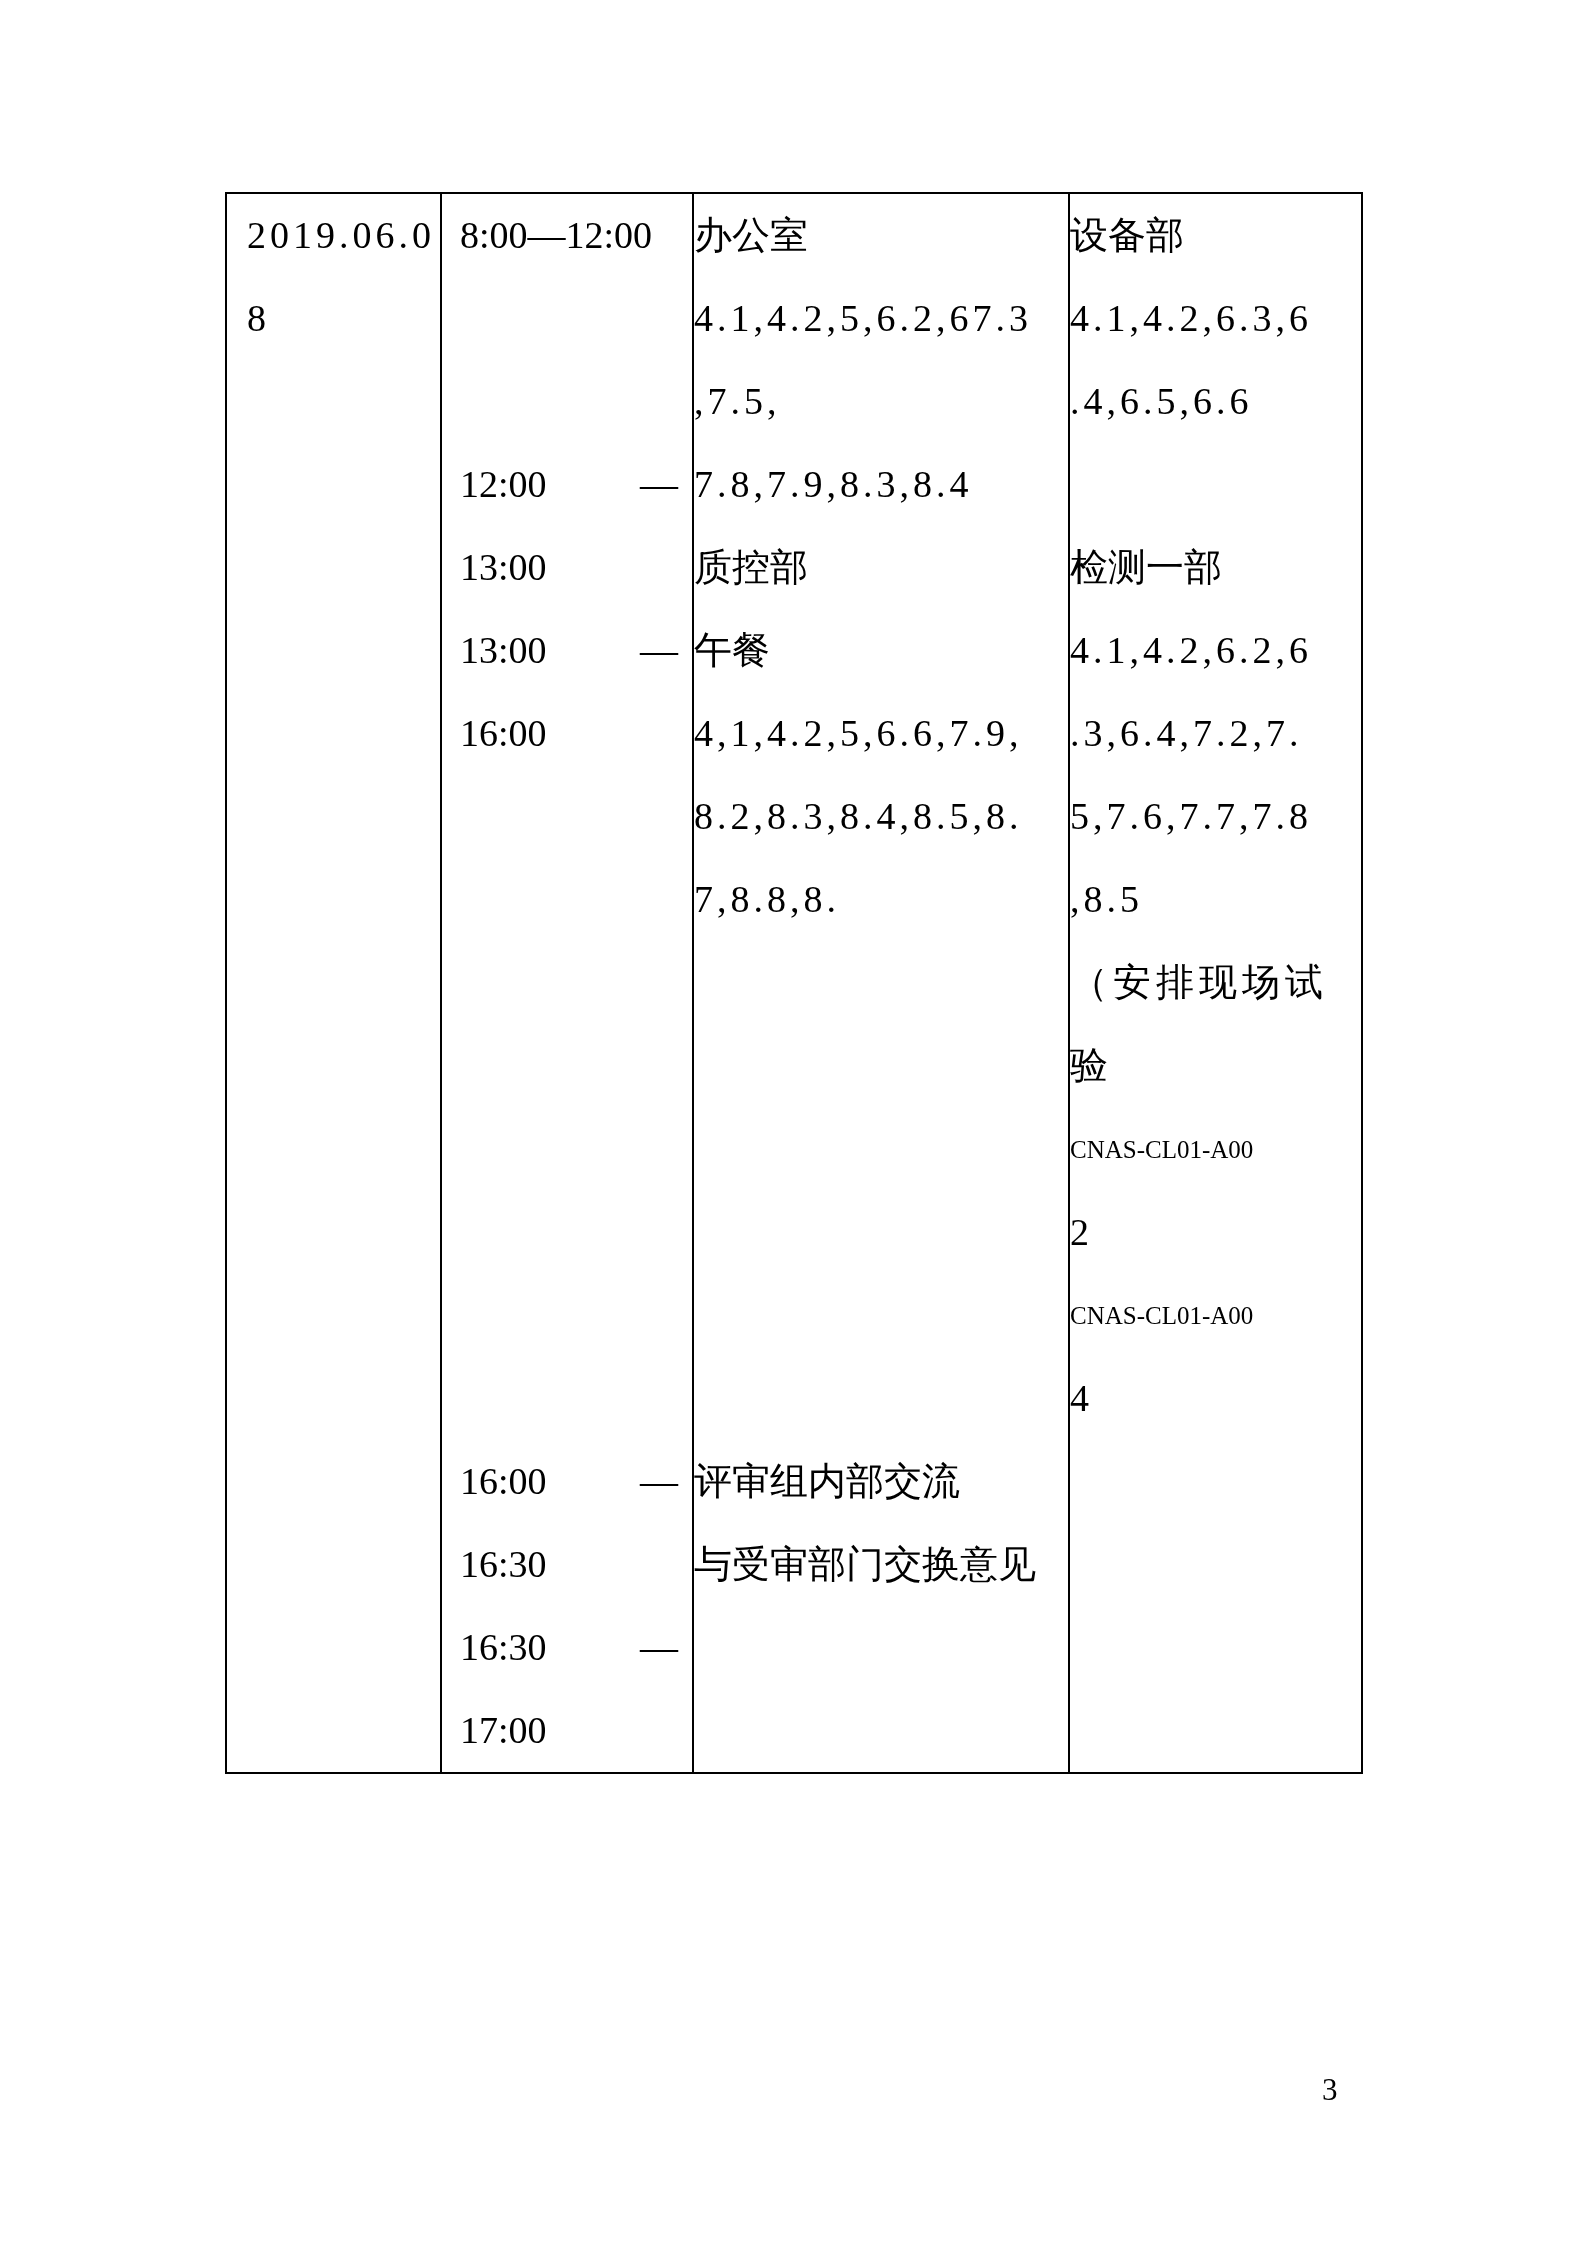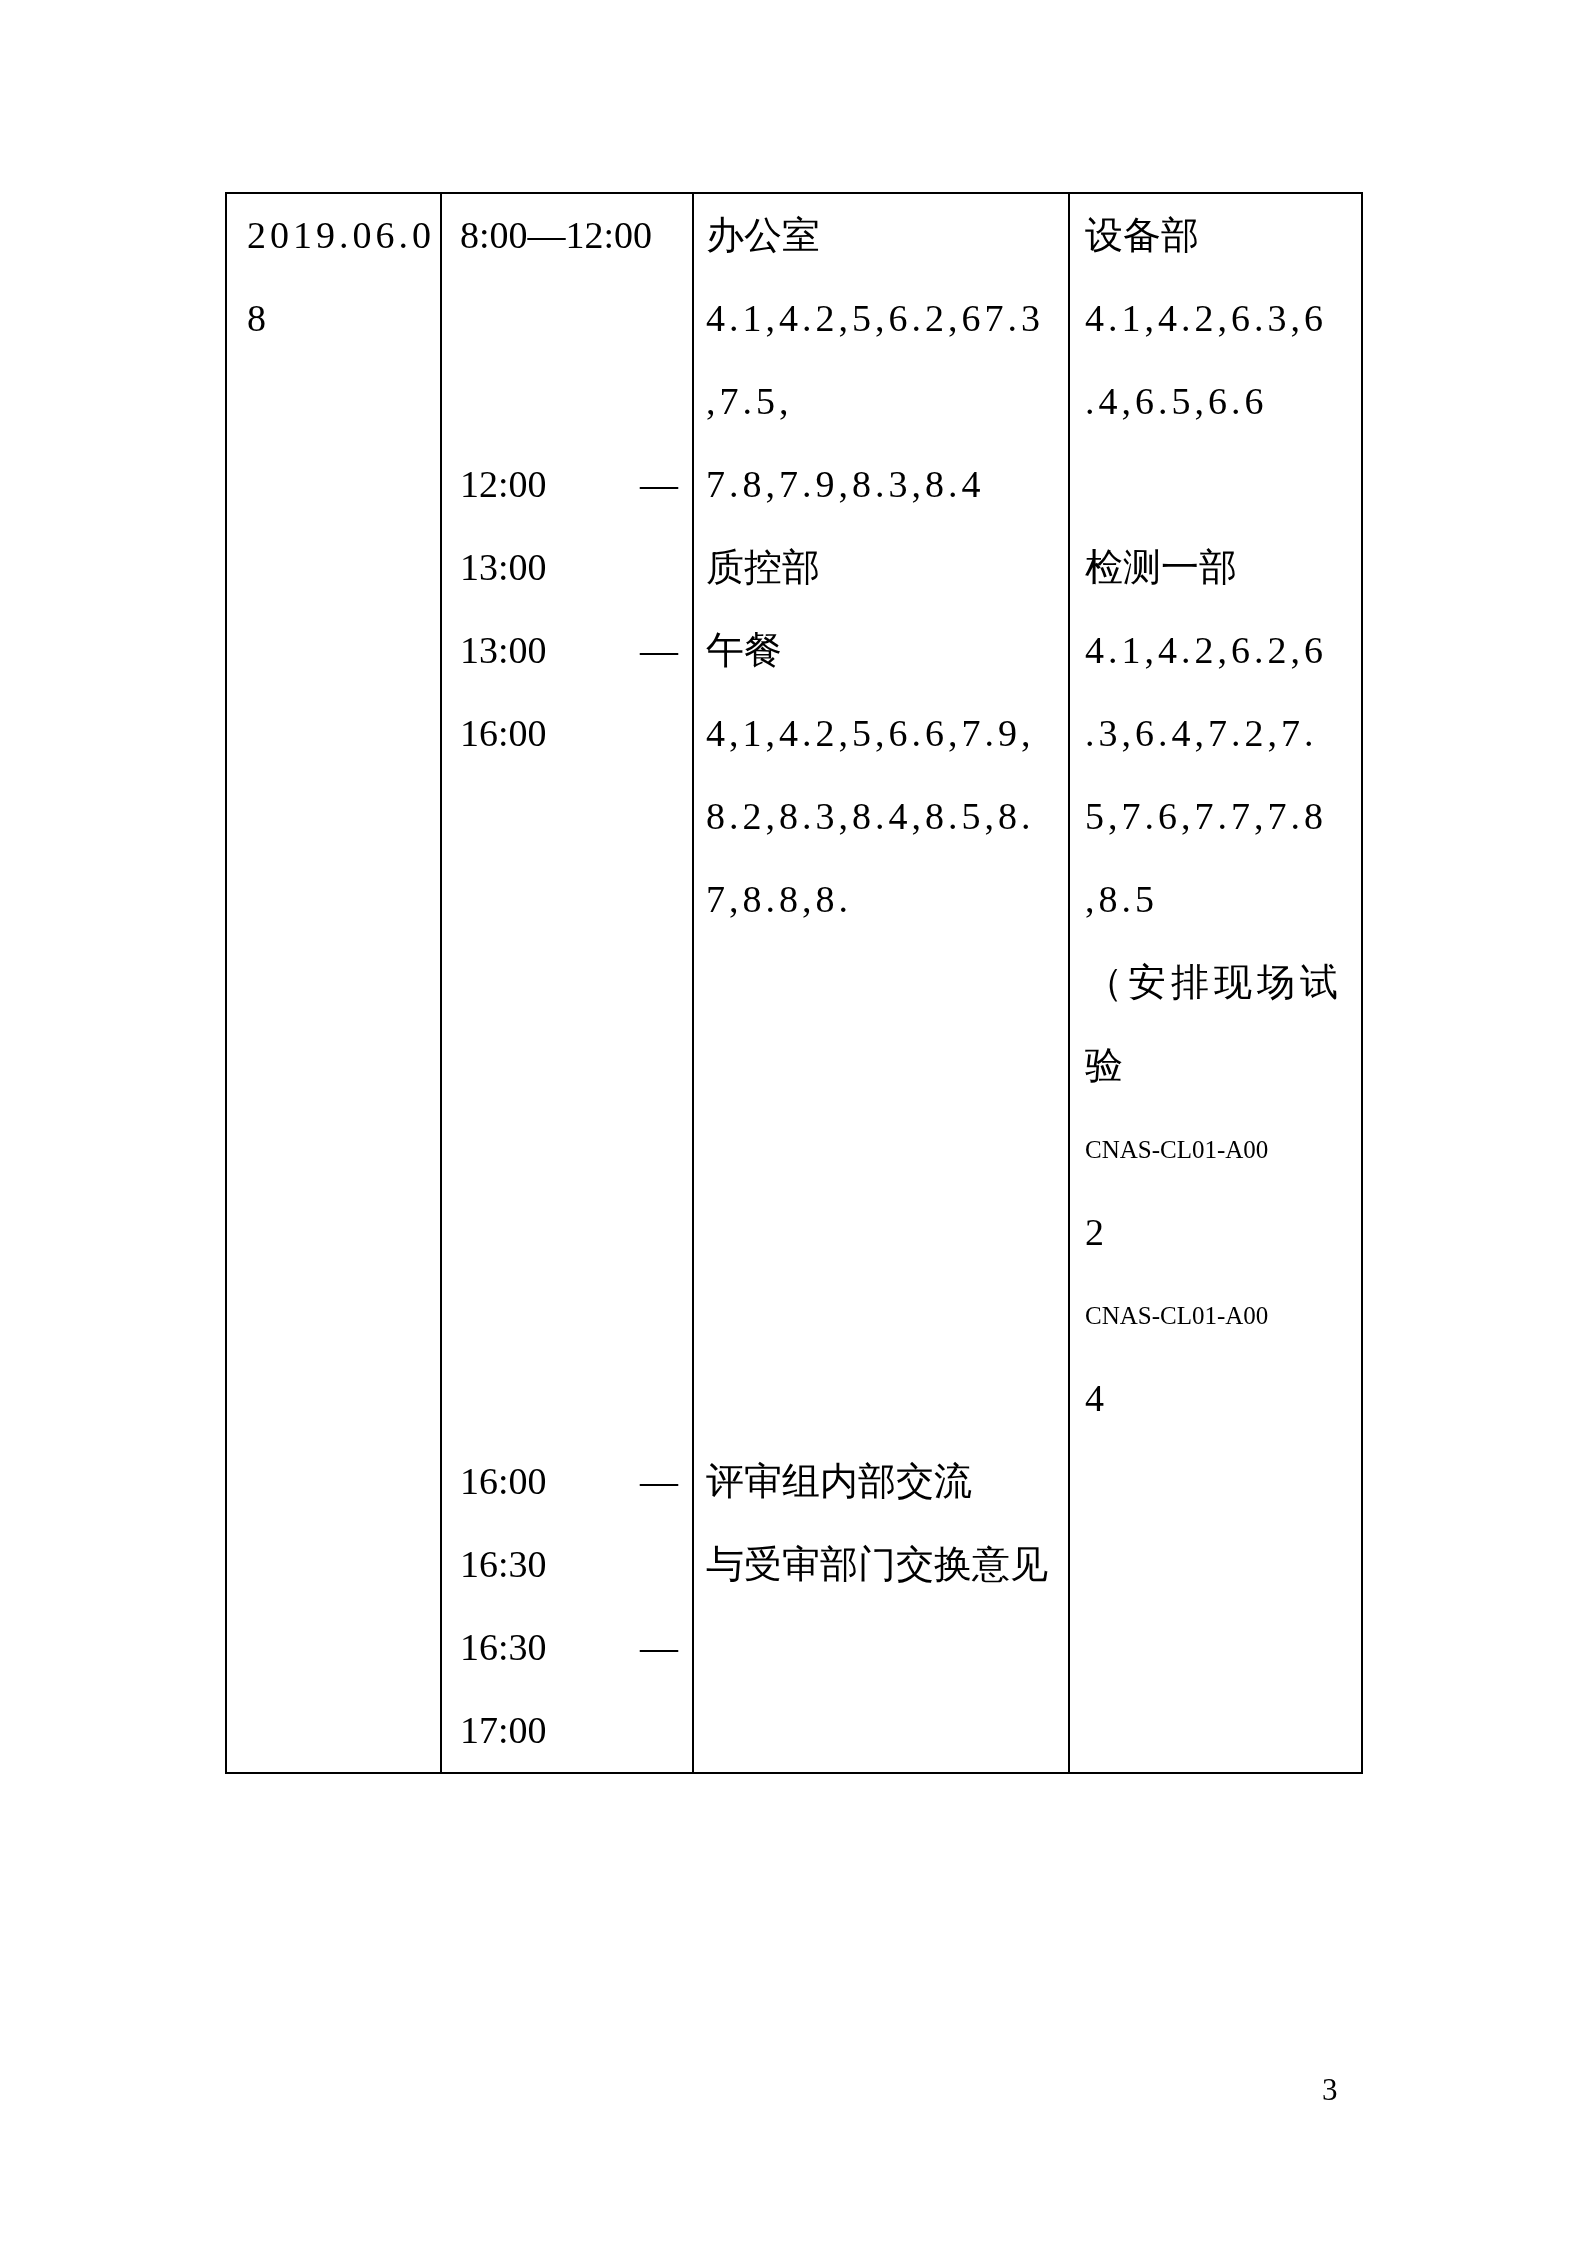--- a/index.html
+++ b/index.html
@@ -23,22 +23,22 @@
     grid-template-columns: 213px 252px 376px auto;
   }
   .col {
     border-left: 2px solid #000;
     box-sizing: border-box;
     overflow: hidden;
   }
   .col.first { border-left: none; }
   .col1 { padding-left: 20px; }
   .col2 { padding-left: 18px; padding-right: 14px; }
-  .col3 { padding-left: 12px; padding-right: 8px; }
-  .col4 { padding-left: 15px; padding-right: 12px; }
+  .col3 { padding-right: 8px; }
+  .col4 { padding-right: 12px; }
   .line {
     height: 83.05px;
     line-height: 83.05px;
     font-size: 38px;
     white-space: pre;
     overflow: visible;
   }
   .trow {
     display: flex;
     justify-content: space-between;

